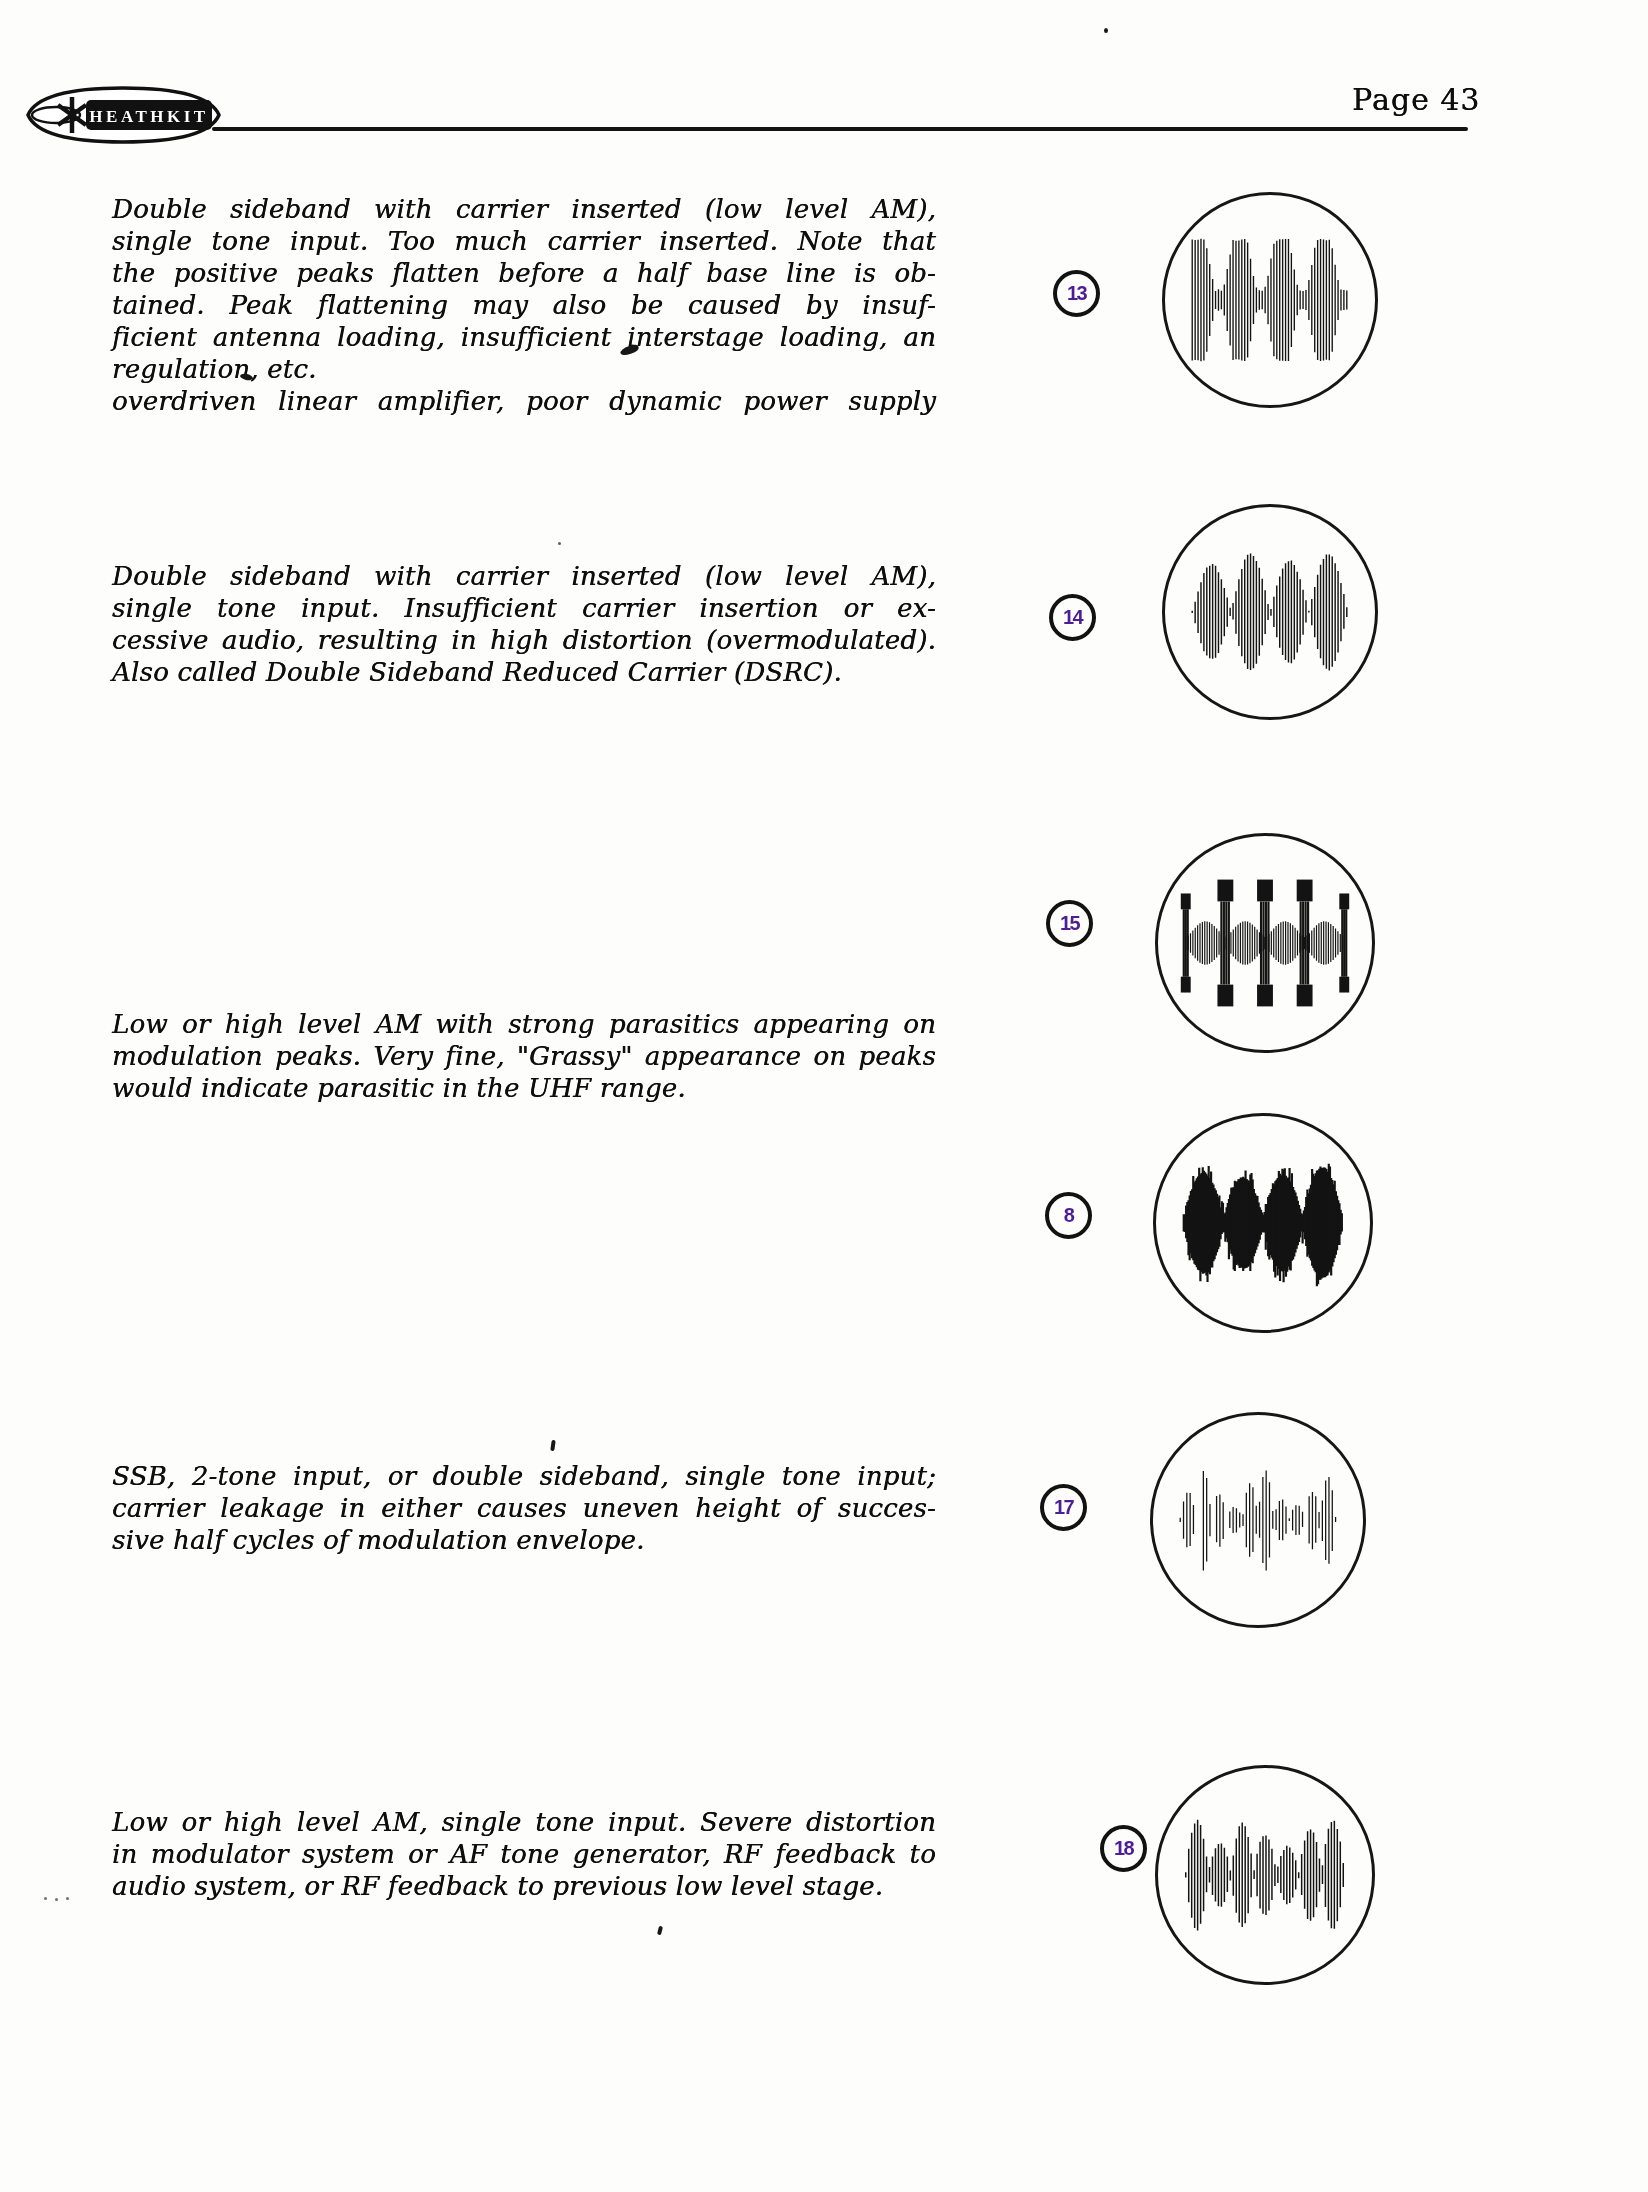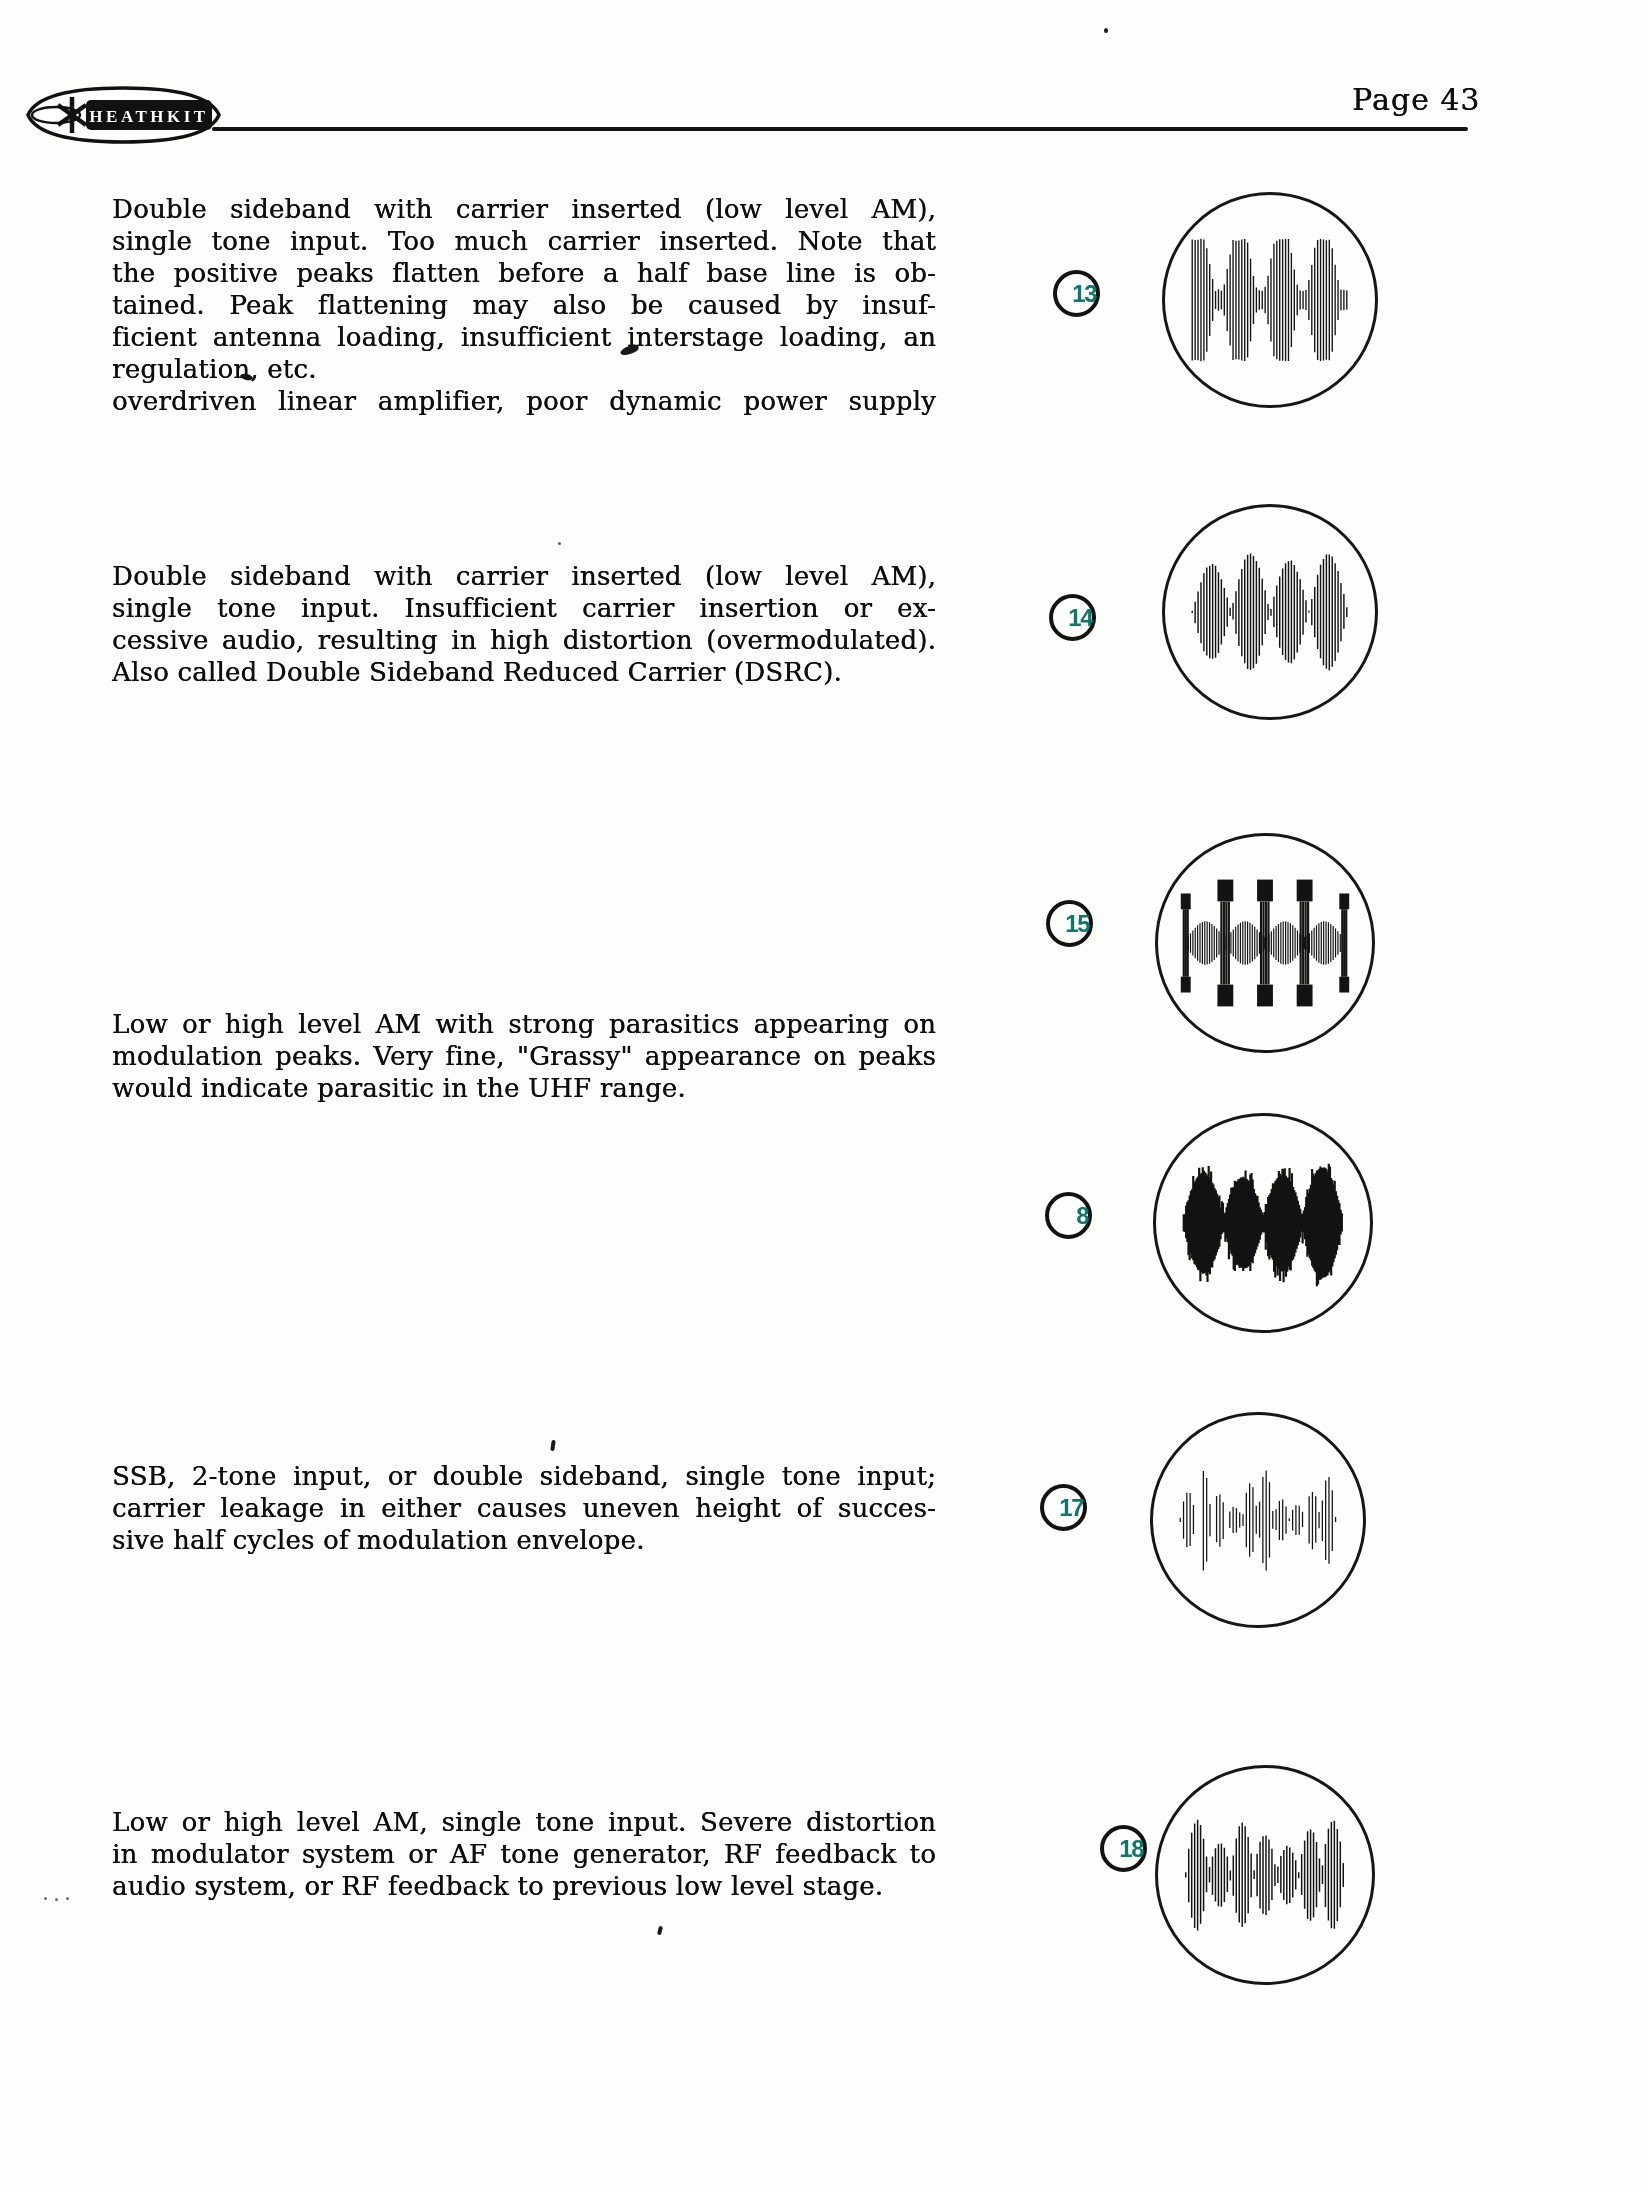--- a/index.html
+++ b/index.html
@@ -20,29 +20,29 @@
     text-shadow:0.3px 0 0 currentColor;
   }
   .rule{position:absolute;left:212px;top:127px;width:1256px;height:4px;background:#141414;border-radius:2px;}
   
   .para{
     position:absolute;left:112px;width:824px;
     font-size:26px;line-height:32px;
     text-shadow:0.35px 0 0 currentColor;
     letter-spacing:0.2px;
   }
-  .para .line{text-align:justify;text-align-last:justify;}
+  .para .line{text-align:justify;text-align-last:justify;font-style:italic;}
   .para .line.last{text-align-last:left;}
   
   .badge{
     position:absolute;width:47px;height:47px;box-sizing:border-box;
     border:4px solid #121212;border-radius:50%;
-    display:flex;align-items:center;justify-content:flex-end;
+    display:flex;align-items:center;justify-content:center;
     font-family:"Liberation Sans", sans-serif;font-weight:bold;
-    font-size:24px;letter-spacing:-1.5px;color:#0f766e;
+    font-size:20px;letter-spacing:-1.5px;color:#4c1d95;
     background:#fdfdfb;
   }
   .scope{
     position:absolute;box-sizing:border-box;
     border:3px solid #161616;border-radius:50%;
     background:#fdfdfb;overflow:hidden;
   }
   .scope svg{display:block;width:100%;height:100%;}
   
   .mark{position:absolute;background:#171717;}

